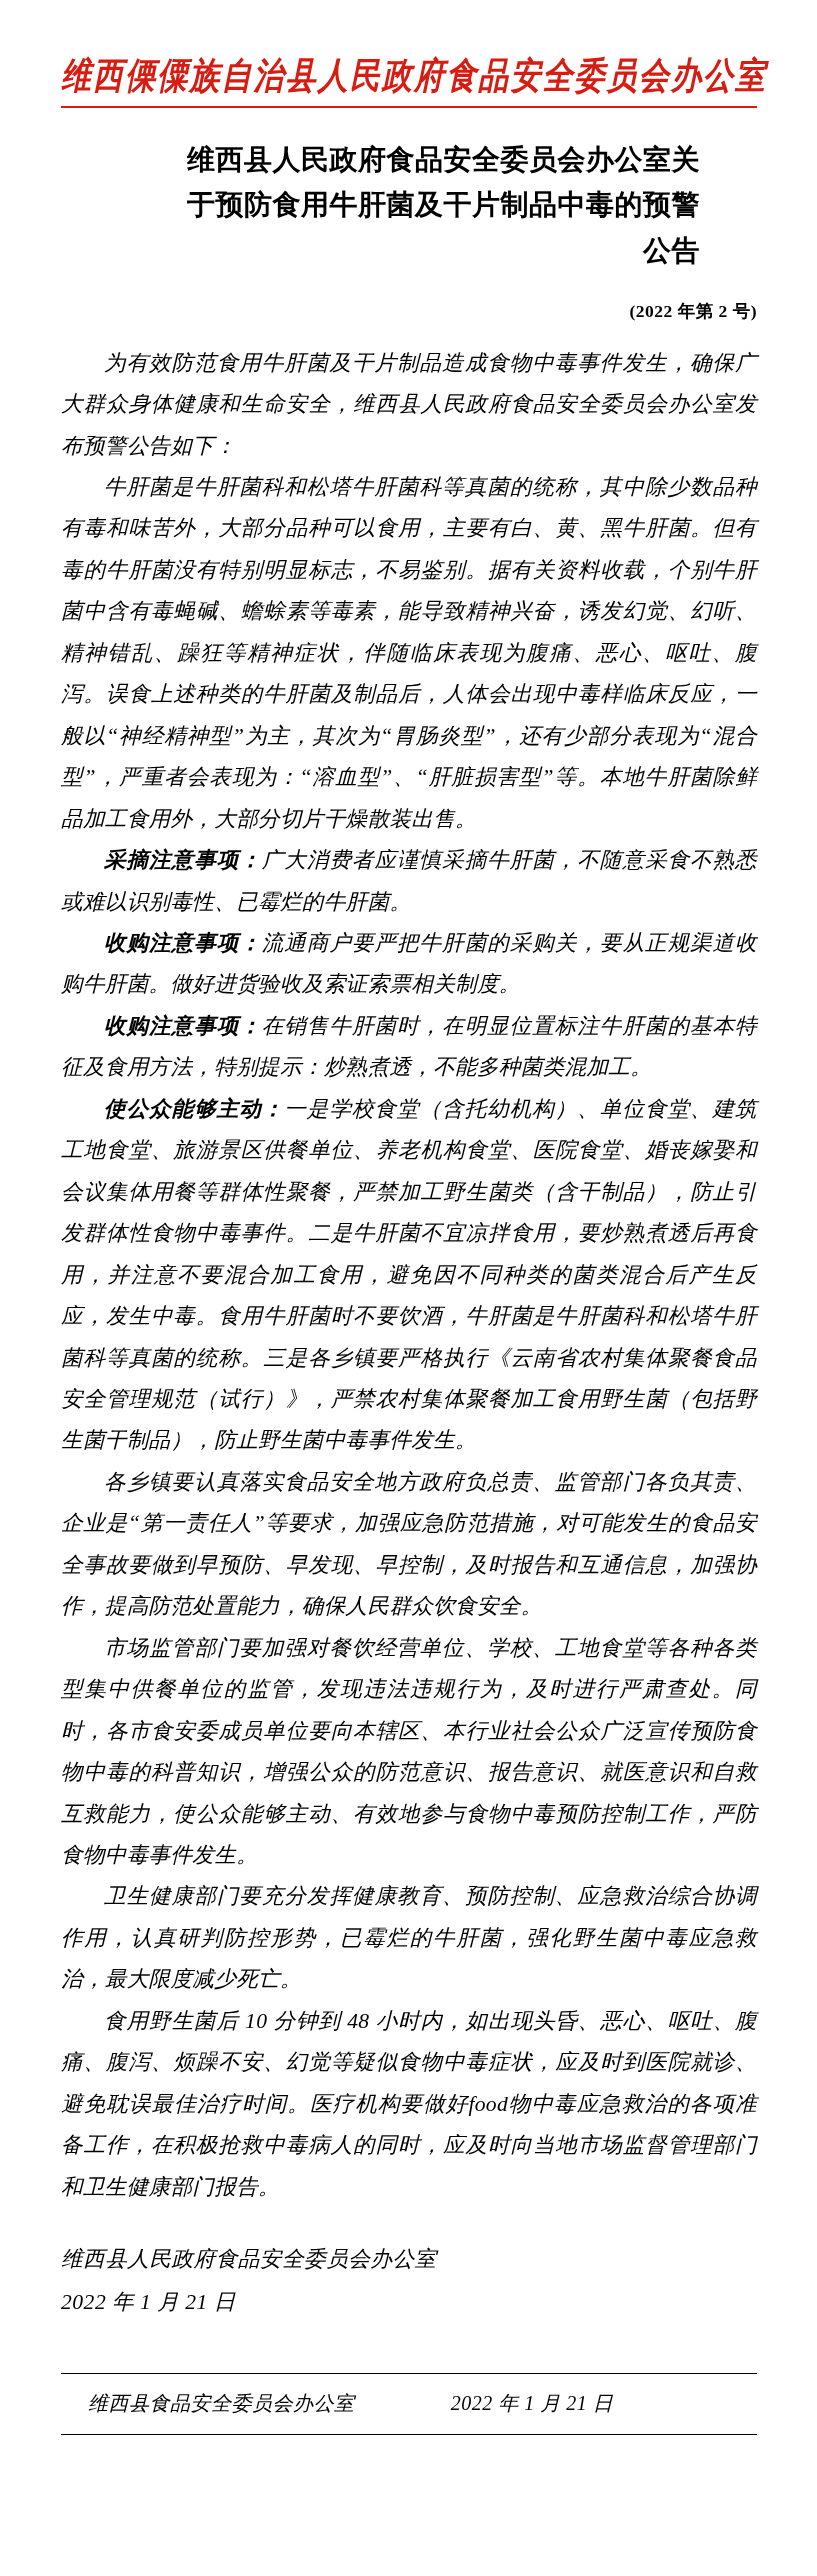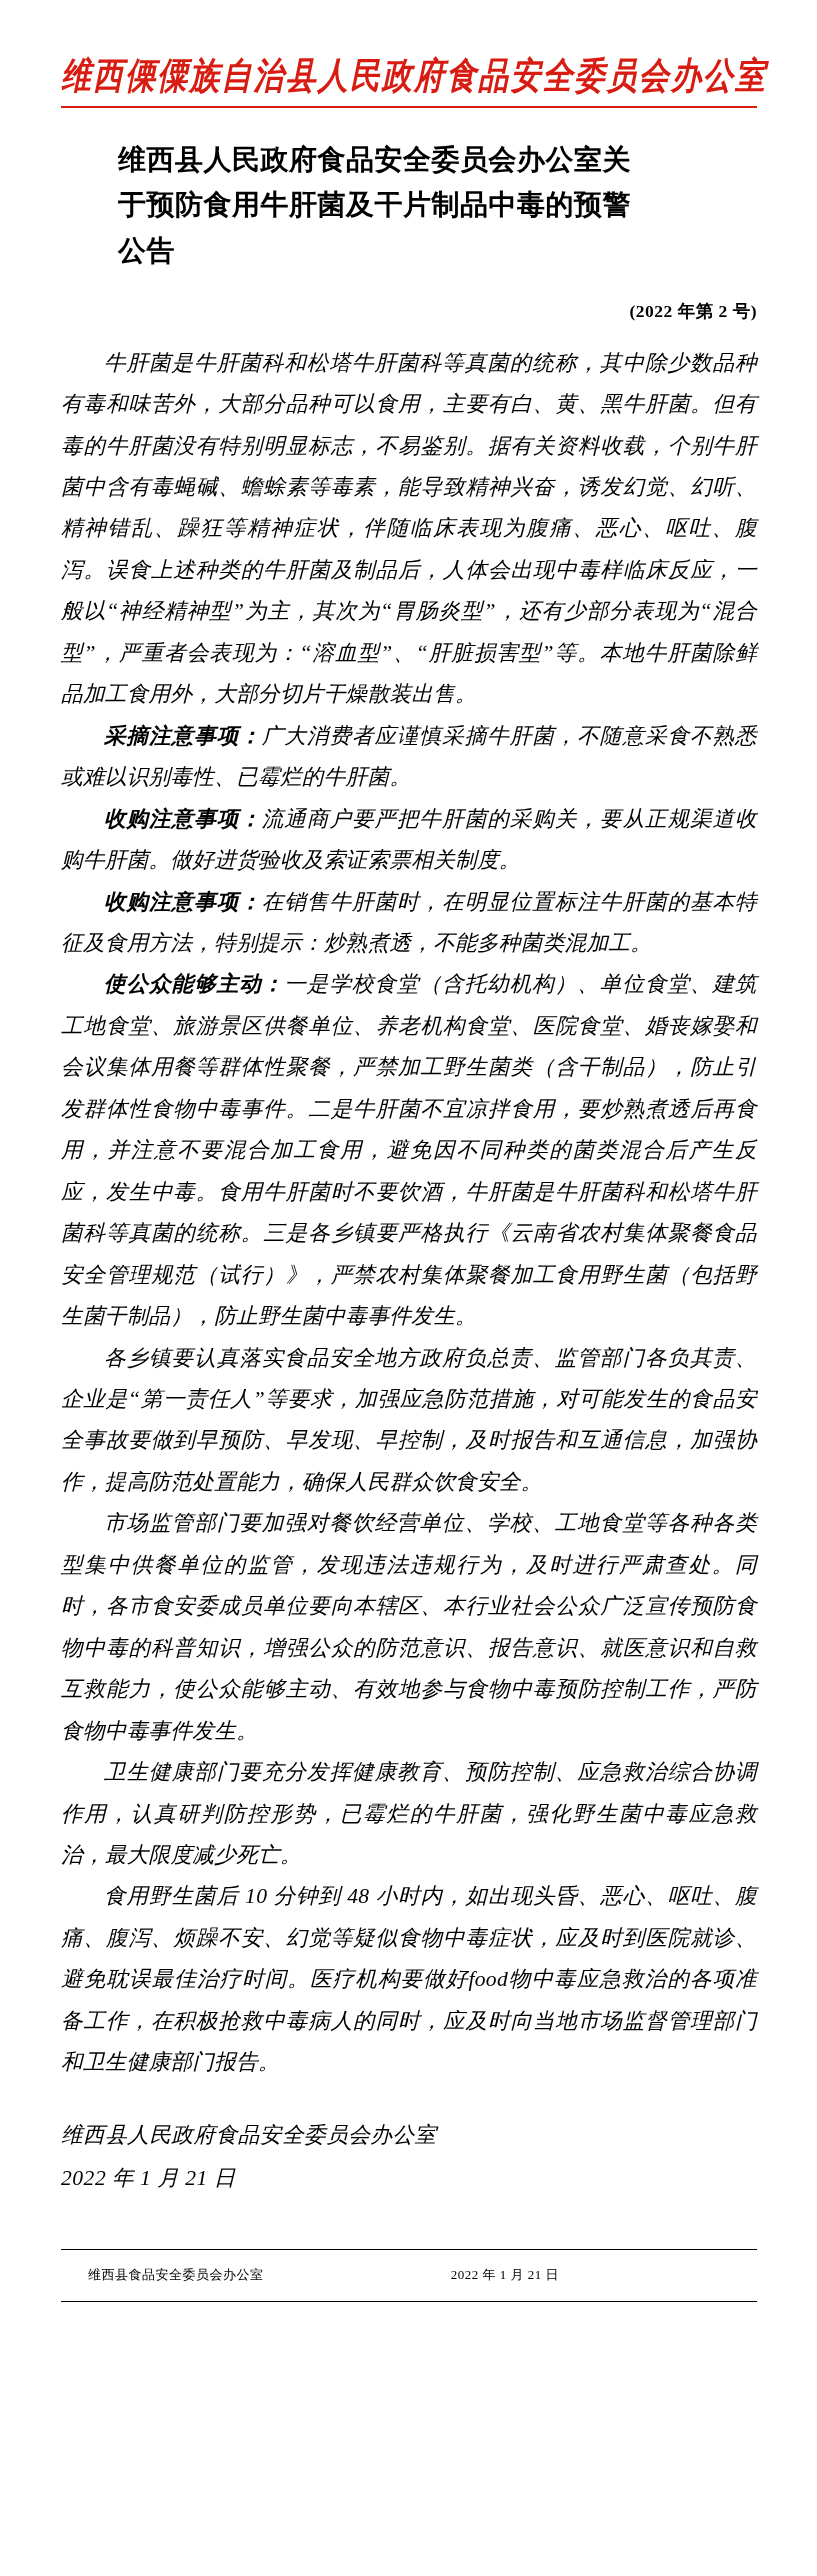--- a/index.html
+++ b/index.html
@@ -46,21 +46,21 @@
     margin: 17.5px 0 0 0;
     height: 2.1px;
     background: #d81c12;
     width: 100%;
   }
 
   
   .doc-title {
     margin: 29px auto 0 auto;
     width: 582px;
-    text-align: left;
+    text-align: right;
     font-family: "Liberation Serif", "DejaVu Serif", serif;
     font-weight: bold;
     font-size: 28px;
     line-height: 1.62;
     letter-spacing: 0.5px;
   }
   .doc-number {
     margin-top: 26px;
     text-align: right;
     font-size: 17.5px;
@@ -104,21 +104,22 @@
   
   .footer-table {
     margin-top: 49px;
     width: 100%;
     border-collapse: collapse;
   }
   .footer-table td {
     border-top: 1.5px solid #000;
     border-bottom: 1.5px solid #000;
     padding: 15.5px 0 17.5px 0;
-    font-size: 13px;
+    font-size: 20px;
+    font-style: italic;
     vertical-align: middle;
     letter-spacing: 0.5px;
   }
   .footer-org { width: 56%; padding-left: 27px !important; }
   .footer-date { width: 44%; }
 </style>
 </head>
 <body>
 
 <div class="page">
@@ -131,20 +132,21 @@
   <div class="doc-title">
     <div>维西县人民政府食品安全委员会办公室关</div>
     <div>于预防食用牛肝菌及干片制品中毒的预警</div>
     <div>公告</div>
   </div>
 
   <div class="doc-number">(2022 年第 2 号)</div>
 
   <div class="body-wrap">
 
+    <p class="para">为有效防范食用牛肝菌及干片制品造成食物中毒事件发生，确保广大群众身体健康和生命安全，维西县人民政府食品安全委员会办公室发布预警公告如下：</p>
 
     <p class="para">牛肝菌是牛肝菌科和松塔牛肝菌科等真菌的统称，其中除少数品种有毒和味苦外，大部分品种可以食用，主要有白、黄、黑牛肝菌。但有毒的牛肝菌没有特别明显标志，不易鉴别。据有关资料收载，个别牛肝菌中含有毒蝇碱、蟾蜍素等毒素，能导致精神兴奋，诱发幻觉、幻听、精神错乱、躁狂等精神症状，伴随临床表现为腹痛、恶心、呕吐、腹泻。误食上述种类的牛肝菌及制品后，人体会出现中毒样临床反应，一般以“神经精神型”为主，其次为“胃肠炎型”，还有少部分表现为“混合型”，严重者会表现为：“溶血型”、“肝脏损害型”等。本地牛肝菌除鲜品加工食用外，大部分切片干燥散装出售。</p>
 
     <p class="para"><span class="lead">采摘注意事项：</span><span>广大消费者应谨慎采摘牛肝菌，不随意采食不熟悉或难以识别毒性、已霉烂的牛肝菌。</span></p>
 
     <p class="para"><span class="lead">收购注意事项：</span><span>流通商户要严把牛肝菌的采购关，要从正规渠道收购牛肝菌。做好进货验收及索证索票相关制度。</span></p>
 
     <p class="para"><span class="lead">收购注意事项：</span><span>在销售牛肝菌时，在明显位置标注牛肝菌的基本特征及食用方法，特别提示：炒熟煮透，不能多种菌类混加工。</span></p>
 
     <p class="para"><span class="lead">使公众能够主动：</span><span>一是学校食堂（含托幼机构）、单位食堂、建筑工地食堂、旅游景区供餐单位、养老机构食堂、医院食堂、婚丧嫁娶和会议集体用餐等群体性聚餐，严禁加工野生菌类（含干制品），防止引发群体性食物中毒事件。二是牛肝菌不宜凉拌食用，要炒熟煮透后再食用，并注意不要混合加工食用，避免因不同种类的菌类混合后产生反应，发生中毒。食用牛肝菌时不要饮酒，牛肝菌是牛肝菌科和松塔牛肝菌科等真菌的统称。三是各乡镇要严格执行《云南省农村集体聚餐食品安全管理规范（试行）》，严禁农村集体聚餐加工食用野生菌（包括野生菌干制品），防止野生菌中毒事件发生。</span></p>

